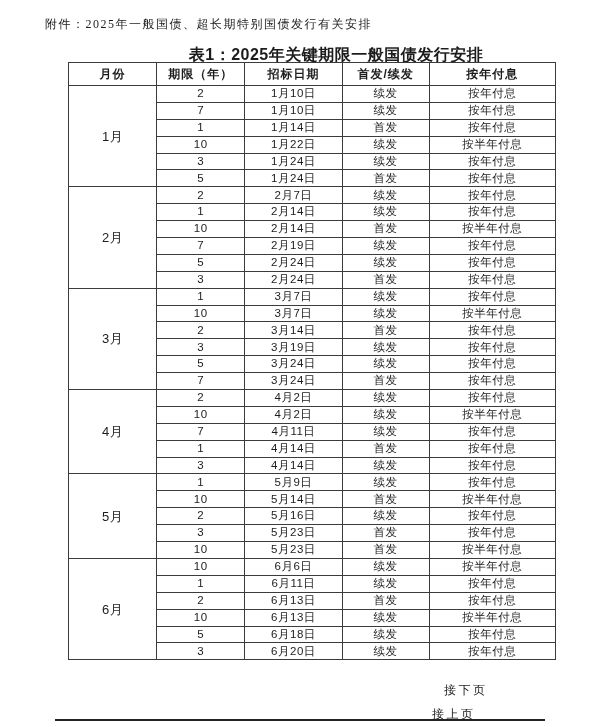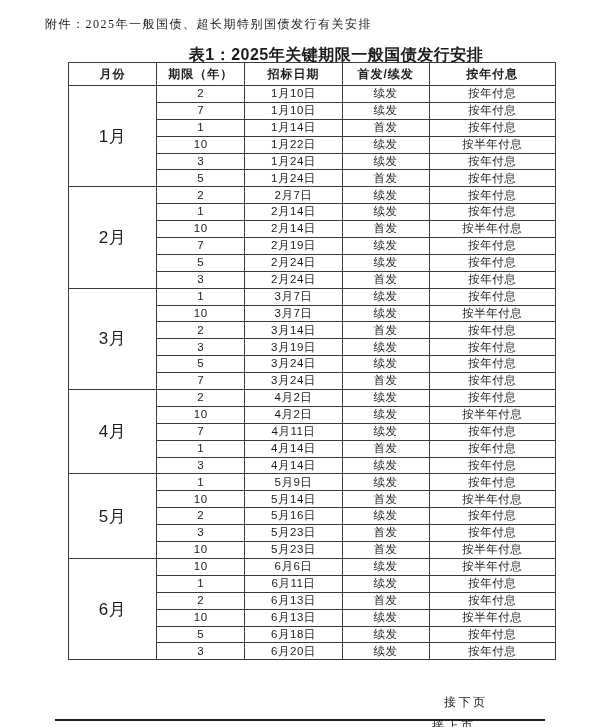--- a/index.html
+++ b/index.html
@@ -51,27 +51,26 @@
     font-size: 12px;
     font-weight: bold;
     letter-spacing: 1px;
   }
   .bond-table tbody tr { height: 16.9px; }
   .bond-table tbody td {
     font-size: 11.5px;
     line-height: 1;
     letter-spacing: 0.5px;
   }
-  .bond-table td.month-cell { font-size: 17px; }
+  .bond-table td.month-cell { font-size: 13px; }
   .footer-note {
     position: absolute;
     font-size: 12px;
     letter-spacing: 2.5px;
     white-space: nowrap;
-    margin-top: 12px;
   }
   .footer-next { left: 444px; top: 682px; }
   .footer-prev { left: 432px; top: 706px; }
   .next-table-border {
     position: absolute;
     left: 55px; top: 719px;
     width: 490px; height: 2px;
     background: #222222;
   }
 </style>

